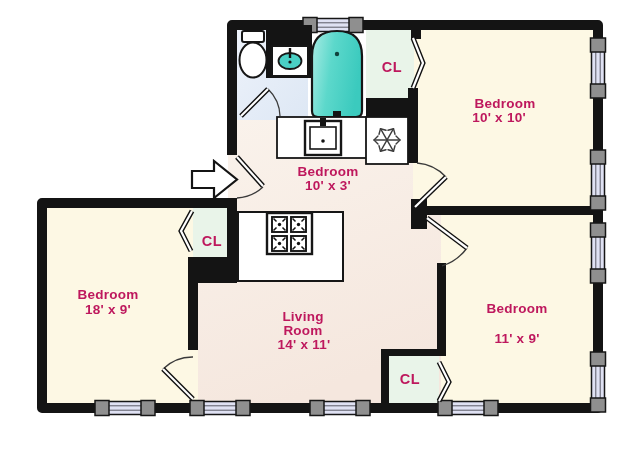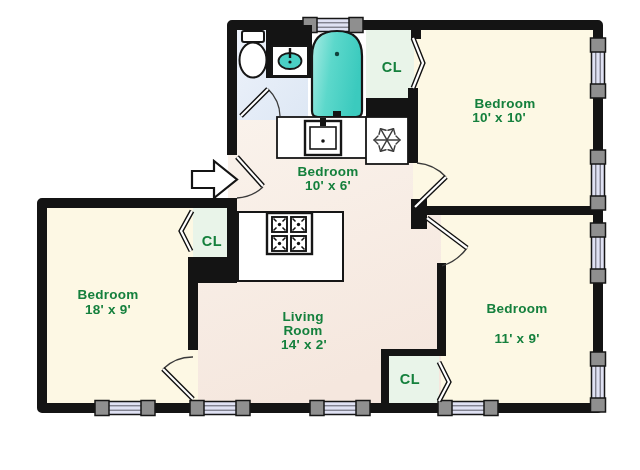--- a/index.html
+++ b/index.html
@@ -1,20 +1,20 @@
 <!DOCTYPE html>
 <html><head>
 <meta charset="utf-8">
 <style>
   html,body{margin:0;padding:0;background:#ffffff;}
   .plan{position:relative;width:640px;height:470px;background:#ffffff;overflow:hidden;
         font-family:"Liberation Sans",sans-serif;}
   .plan svg{position:absolute;left:0;top:0;}
   .lbl{position:absolute;transform:translate(-50%,-50%);white-space:nowrap;
-       color:#15803d;font-weight:600;font-size:13.5px;letter-spacing:.25px;line-height:1;}
+       color:#be185d;font-weight:600;font-size:13.5px;letter-spacing:.25px;line-height:1;}
   .lbl-cl{font-size:14.5px;letter-spacing:.5px;}
   .cap{fill:#8f8f8f;stroke:#161616;stroke-width:1.5;}
   .glass{fill:#dfe1f3;stroke:#161616;stroke-width:1.5;}
   .sash{stroke:#5a5a66;stroke-width:1;}
   .wall{fill:#141414;}
   .leafB{stroke:#111111;stroke-width:5;fill:none;}
   .leafW{stroke:#ffffff;stroke-width:2.2;fill:none;}
   .arc{stroke:#3a3a3a;stroke-width:1.3;fill:none;}
   .fx{fill:#ffffff;stroke:#161616;}
   .flake{stroke:#3c3c3c;stroke-width:1.4;stroke-linecap:round;}
@@ -186,22 +186,22 @@
   <div class="lbl" style="left:505px;top:104px;">Bedroom</div>
   <div class="lbl" style="left:499px;top:118px;">10' x 10'</div>
 
   <div class="lbl" style="left:108px;top:295px;">Bedroom</div>
   <div class="lbl" style="left:108px;top:310px;">18' x 9'</div>
 
   <div class="lbl" style="left:517px;top:309px;">Bedroom</div>
   <div class="lbl" style="left:517px;top:339px;">11' x 9'</div>
 
   <div class="lbl" style="left:328px;top:172px;">Bedroom</div>
-  <div class="lbl" style="left:328px;top:186px;">10' x 6'</div>
+  <div class="lbl" style="left:328px;top:186px;">10' x 3'</div>
 
   <div class="lbl" style="left:303px;top:317px;">Living</div>
   <div class="lbl" style="left:303px;top:331px;">Room</div>
-  <div class="lbl" style="left:304px;top:345px;">14' x 2'</div>
+  <div class="lbl" style="left:304px;top:345px;">14' x 11'</div>
 
   <div class="lbl lbl-cl" style="left:392px;top:67px;">CL</div>
   <div class="lbl lbl-cl" style="left:212px;top:241px;">CL</div>
   <div class="lbl lbl-cl" style="left:410px;top:379px;">CL</div>
 </div>
 
 </body></html>

